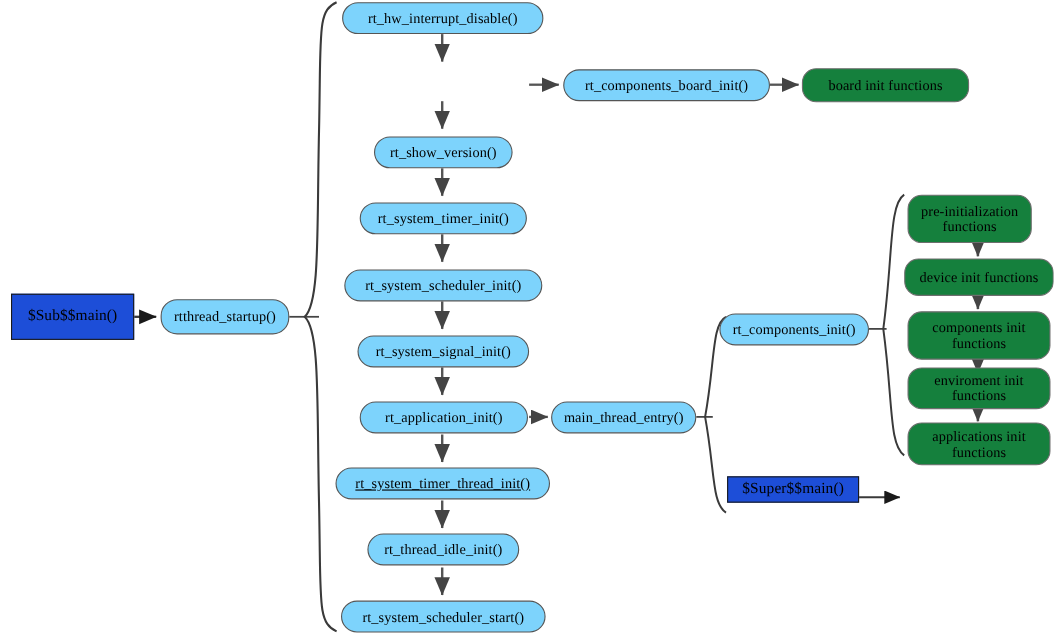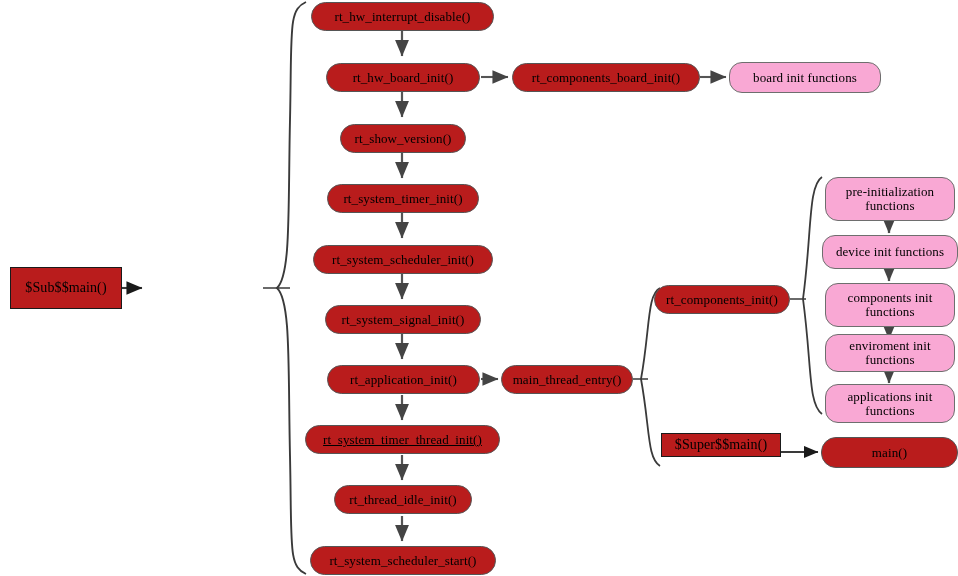--- a/index.html
+++ b/index.html
@@ -27,37 +27,37 @@
   }
   .node {
     position: absolute;
     box-sizing: border-box;
     display: flex;
     align-items: center;
     justify-content: center;
     text-align: center;
     line-height: 1.05;
     color: #000000;
-    background: #b91c1c;
+    background: #7dd3fc;
     border: 1.2px solid #555555;
     border-radius: 14px;
     font-size: 13px;
     letter-spacing: 0.1px;
     white-space: pre-line;
   }
   .node.rounded {
     border-radius: 15px;
   }
   .node.blue {
-    background: #f9a8d4;
+    background: #15803d;
     border: 1.3px solid #6e6e6e;
     border-radius: 13px;
   }
   .node.tan {
-    background: #b91c1c;
+    background: #1d4ed8;
     border: 1.2px solid #1a1a1a;
     border-radius: 0px;
   }
   .node-label {
     display: block;
     padding: 0 4px;
   }
 </style>
 </head>
 <body>
@@ -117,28 +117,28 @@
     <line x1="889" y1="327" x2="889" y2="339" stroke="#555555" stroke-width="2.3" marker-end="url(#arrow)"></line>
     <line x1="889" y1="371" x2="889" y2="383" stroke="#555555" stroke-width="2.3" marker-end="url(#arrow)"></line>
 
     <line x1="781" y1="452" x2="818" y2="452" stroke="#3a3a3a" stroke-width="1.9" marker-end="url(#arrowdark)"></line>
   </svg>
 
   <div class="node tan" style="left:10px; top:267px; width:112px; height:42px; font-size:14px;">
     <span class="node-label">$Sub$$main()</span>
   </div>
 
+  <div class="node rounded" style="left:146px; top:272px; width:117px; height:32px;">
+    <span class="node-label">rtthread_startup()</span>
+  </div>
 
   <div class="node rounded" style="left:311px; top:2px; width:183px; height:29px;">
     <span class="node-label">rt_hw_interrupt_disable()</span>
   </div>
 
-  <div class="node rounded" style="left:326px; top:63px; width:154px; height:29px;">
-    <span class="node-label">rt_hw_board_init()</span>
-  </div>
 
   <div class="node rounded" style="left:340px; top:124px; width:126px; height:29px;">
     <span class="node-label">rt_show_version()</span>
   </div>
 
   <div class="node rounded" style="left:327px; top:184px; width:152px; height:29px;">
     <span class="node-label">rt_system_timer_init()</span>
   </div>
 
   <div class="node rounded" style="left:313px; top:245px; width:180px; height:29px;">
@@ -178,25 +178,22 @@
   </div>
 
   <div class="node rounded" style="left:654px; top:285px; width:136px; height:29px;">
     <span class="node-label">rt_components_init()</span>
   </div>
 
   <div class="node tan" style="left:661px; top:433px; width:120px; height:24px; font-size:14px;">
     <span class="node-label">$Super$$main()</span>
   </div>
 
-  <div class="node rounded" style="left:821px; top:437px; width:137px; height:31px;">
-    <span class="node-label">main()</span>
-  </div>
-
-  <div class="node blue" style="left:825px; top:177px; width:130px; height:44px;">
+
+  <div class="node blue" style="left:825px; top:177px; width:113px; height:44px;">
     <span class="node-label">pre-initialization
 functions</span>
   </div>
 
   <div class="node blue" style="left:822px; top:235px; width:136px; height:34px;align-items:center;">
     <span class="node-label">device init functions</span>
   </div>
 
   <div class="node blue" style="left:825px; top:283px; width:130px; height:44px;">
     <span class="node-label">components init

